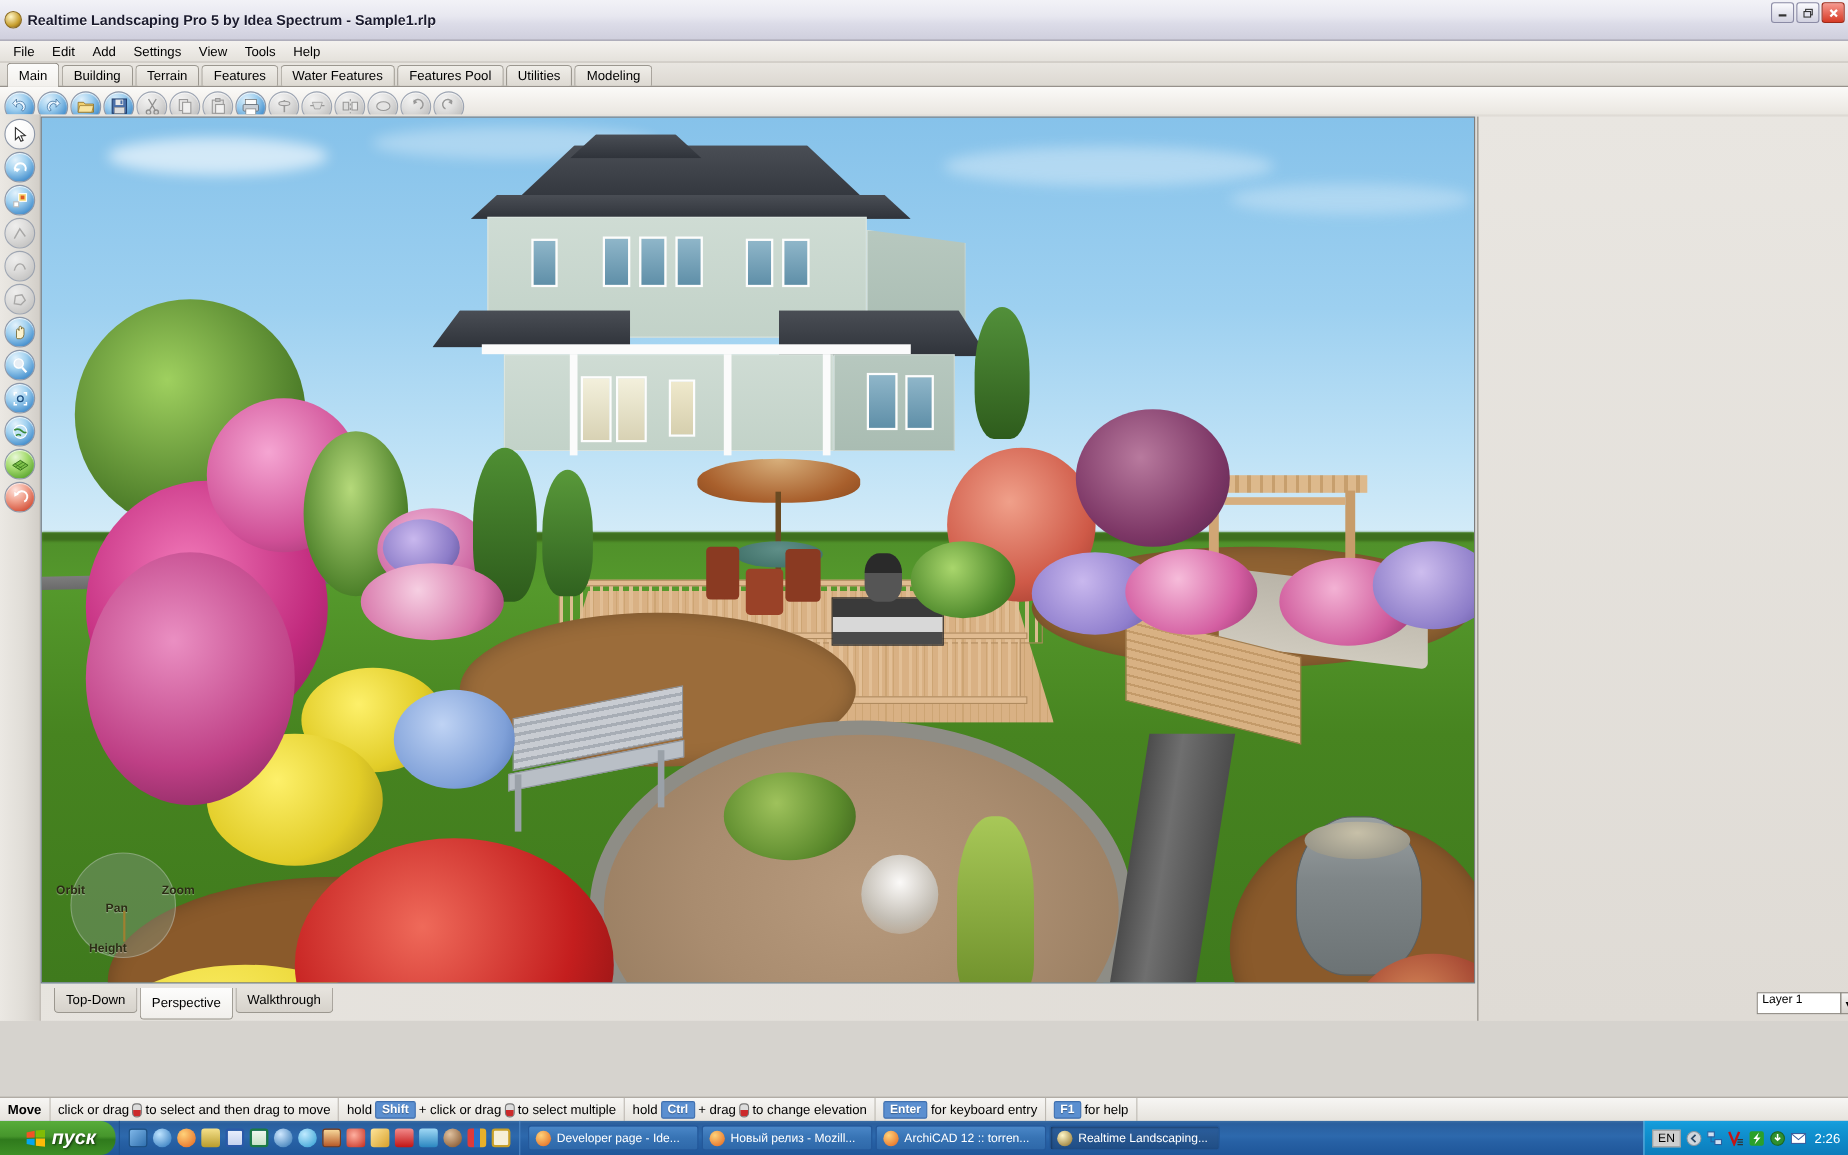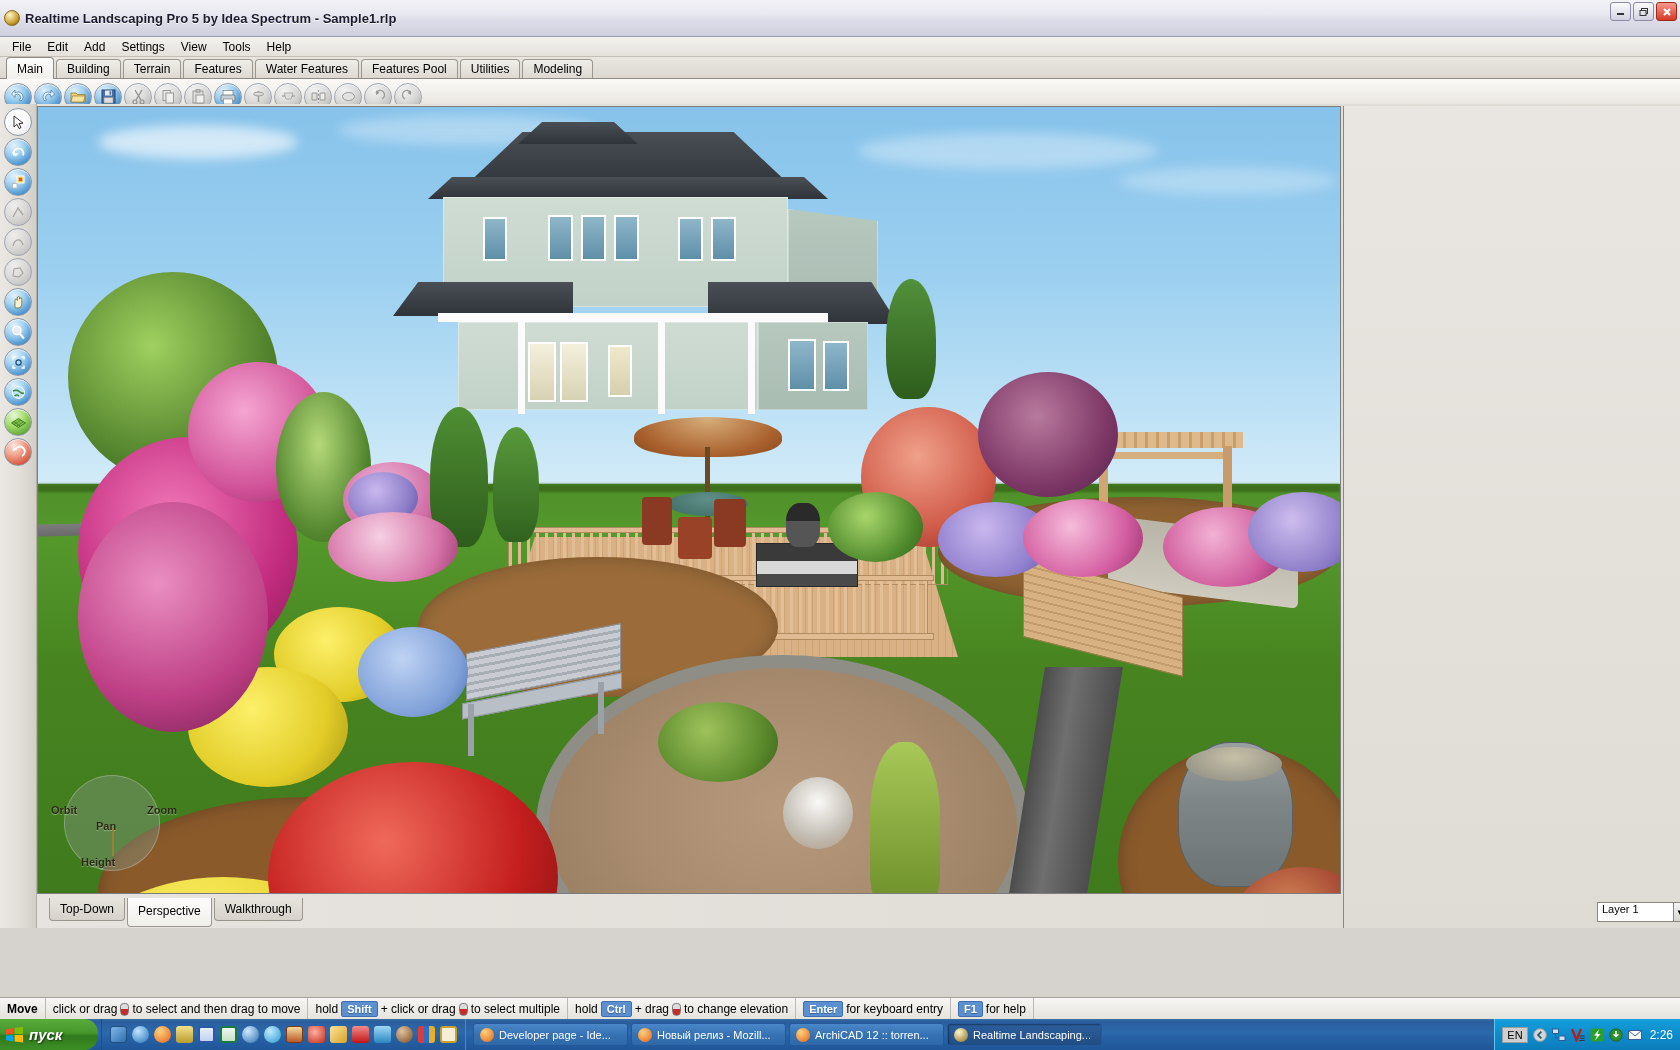--- a/index.html
+++ b/index.html
@@ -222,25 +222,25 @@
   .mouseicon{ width:9px;height:13px;border-radius:4px 4px 5px 5px;
     background:linear-gradient(to bottom,#dcdcdc 0 45%,#cc2a2a 45% 100%);
     border:1px solid #777; display:inline-block; position:relative;top:1px;}
   
   #taskbar{
     position:absolute; left:0;right:0;bottom:0;height:31px;
     background:linear-gradient(to bottom,#3b6ea5 0%,#2a5f9e 8%,#2d69ad 45%,#2761a5 60%,#1f5699 100%);
     display:flex; align-items:center;
   }
   #startbtn{
-    height:31px; min-width:98px; padding-right:18px; padding-left:6px;
+    height:31px; min-width:98px; padding-right:18px; padding-left:24px;
     background:linear-gradient(to bottom,#58ad3a 0%,#46962c 45%,#2f7a1c 55%,#3e8f26 100%);
     border-radius:0 14px 14px 0;
     display:flex;align-items:center;gap:6px;
-    color:#fff;font-weight:bold;font-style:italic;font-size:15px;
+    color:#fff;font-weight:bold;font-style:italic;font-size:18px;
     text-shadow:1px 1px 2px rgba(0,0,0,.6);
   }
   #startflag{width:17px;height:16px;display:block;}
   #quicklaunch{
     display:flex;align-items:center;gap:5px;padding:0 8px;height:100%;
     border-left:1px solid #1d4f8f; border-right:1px solid #4c86c4;
     margin-left:3px;
   }
   .qli{width:17px;height:17px;border-radius:3px;display:block;}
   #tasklist{ display:flex;align-items:center;gap:3px;padding-left:7px;flex:1;}

